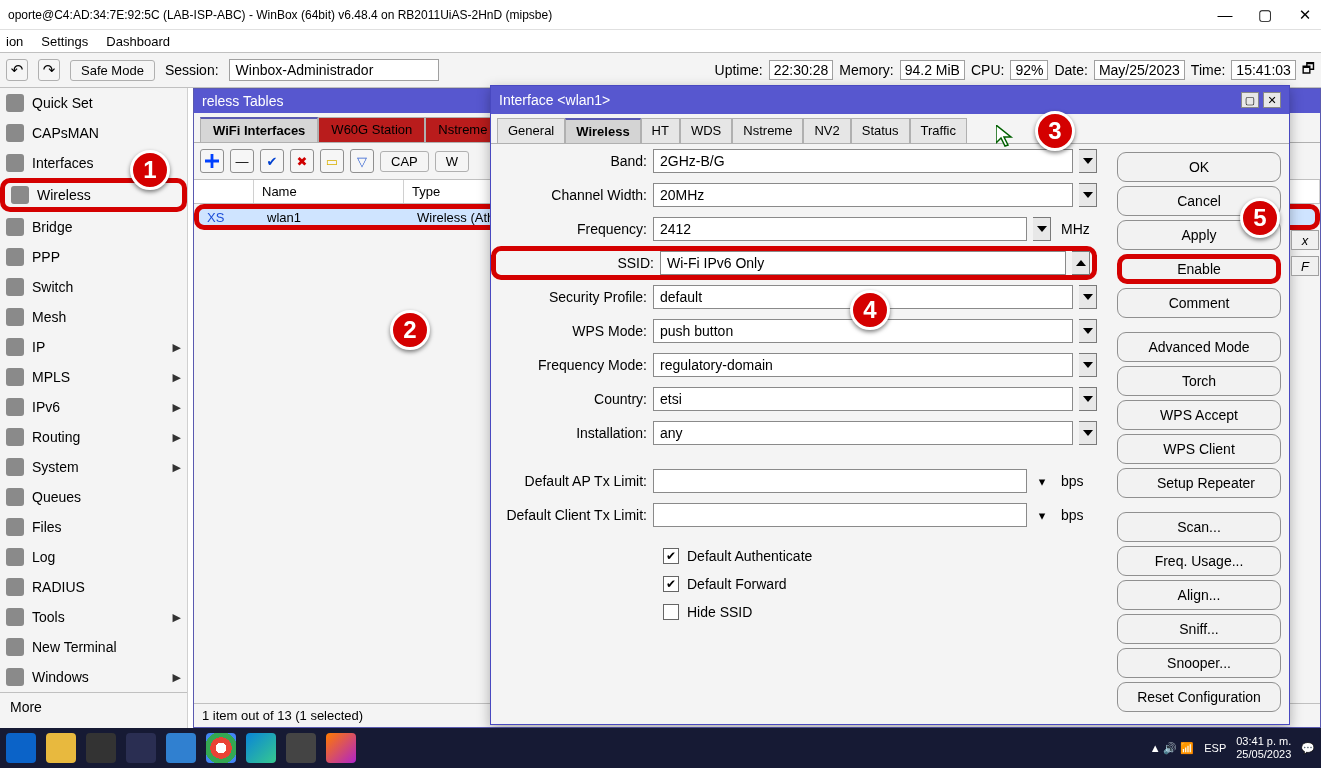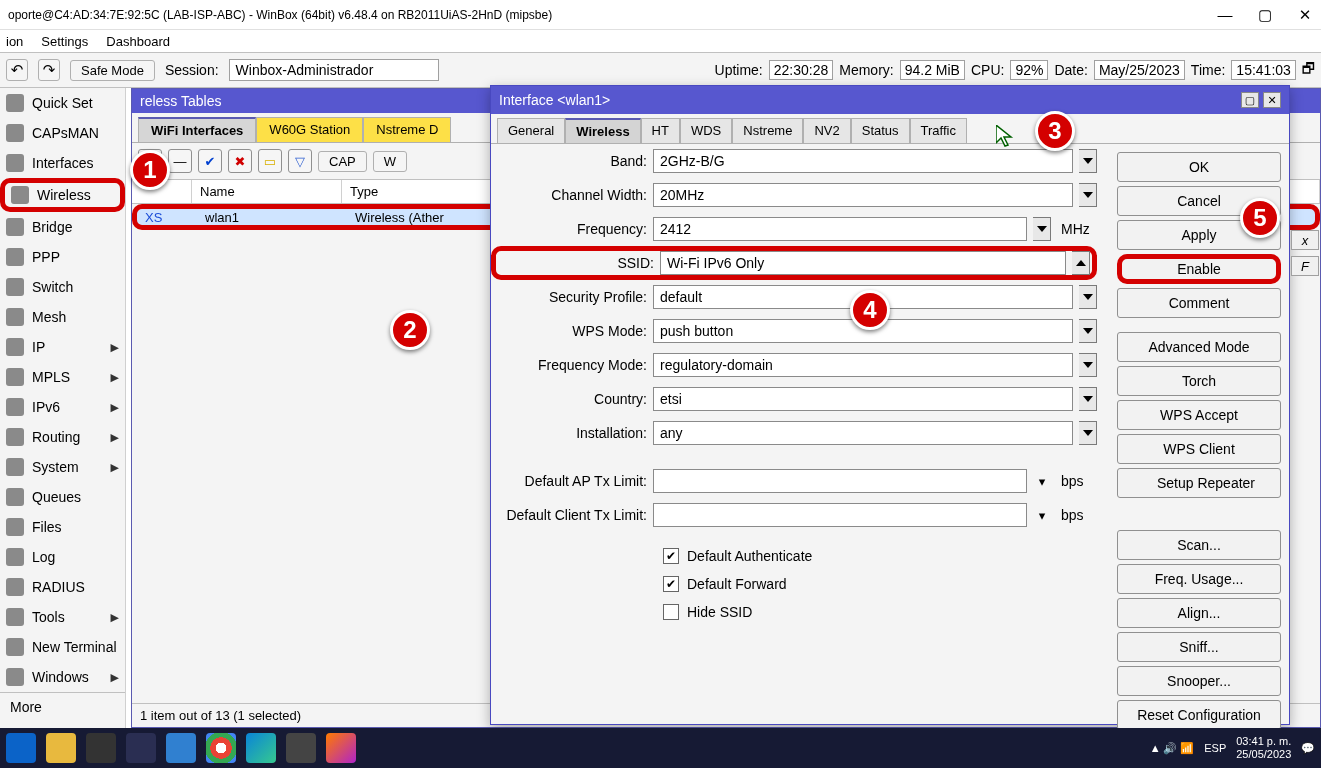--- a/index.html
+++ b/index.html
@@ -11,31 +11,31 @@
 .menubar{height:22px;display:flex;align-items:center;gap:18px;padding:0 6px;font-size:13px;background:#fff}
 .toolbar{height:36px;display:flex;align-items:center;gap:10px;padding:0 6px;background:#f4f4f4;border-top:1px solid #c0c0c0;border-bottom:1px solid #c0c0c0}
 .tb-btn{border:1px solid #b0b0b0;background:#f5f5f5;padding:2px 10px;border-radius:3px;font-size:13px}
 .tb-icon{width:22px;height:22px;border:1px solid #b0b0b0;background:#f5f5f5;border-radius:3px;display:flex;align-items:center;justify-content:center;font-size:15px}
 .session-lbl{font-size:14px}
 .session-box{border:1px solid #a0a0a0;padding:2px 6px;font-size:14px;background:#fff;min-width:210px}
 .status-right{margin-left:auto;display:flex;align-items:center;gap:2px;font-size:14px}
 .status-right .v{border:1px solid #a0a0a0;background:#fff;padding:1px 4px;font-size:14px}
 .status-right .k{padding:0 4px}
 .body{position:relative;display:flex;height:calc(768px - 30px - 22px - 36px - 40px)}
-.sidebar{width:126px;background:#f4f4f4;border-right:1px solid #d0d0d0;overflow:hidden}
+.sidebar{width:188px;background:#f4f4f4;border-right:1px solid #d0d0d0;overflow:hidden}
 .side-item{position:relative;height:30px;display:flex;align-items:center;padding:0 6px;gap:8px;font-size:14px}
 .side-item .si-ic{width:18px;height:18px;display:inline-block;background:#8a8a8a;border-radius:3px}
 .side-item.highlight{border:5px solid #d40000;border-radius:10px;height:34px}
 .side-item .arrow{margin-left:auto;font-size:11px;color:#333}
 .more{padding:6px 10px;font-size:14px;border-top:1px solid #c0c0c0}
 .content{flex:1;position:relative;background:#fff}
 .wt-win{position:absolute;left:5px;top:0;right:0;bottom:0;border:1px solid #5a5ab0;background:#f4f4f4}
 .wt-title{background:#5757cf;color:#fff;height:24px;display:flex;align-items:center;padding:0 8px;font-size:14px}
 .wt-tabs{display:flex;padding:4px 6px 0;gap:0;border-bottom:1px solid #b0b0b0;background:#f4f4f4}
-.wt-tab{padding:4px 12px;border:1px solid #b0b0b0;border-bottom:none;background:#fde047;font-size:13px}
+.wt-tab{padding:4px 12px;border:1px solid #b0b0b0;border-bottom:none;background:#b91c1c;font-size:13px}
 .wt-tab.active{background:#d6d6d6;border-top:2px solid #5a5ab0;font-weight:bold}
 .wt-tools{display:flex;align-items:center;gap:6px;padding:6px;border-bottom:1px solid #c0c0c0}
 .wt-tools .ti{width:24px;height:24px;border:1px solid #909090;background:#f6f6f6;display:flex;align-items:center;justify-content:center;border-radius:3px}
 .wt-tools .ti.plus{background:#f6f6f6;position:relative}
 .plus::before{content:"";width:14px;height:14px;background:#0040ff;clip-path:polygon(40% 0,60% 0,60% 40%,100% 40%,100% 60%,60% 60%,60% 100%,40% 100%,40% 60%,0 60%,0 40%,40% 40%)}
 .wt-table{}
 .wt-hdr{display:flex;background:#fff;border-bottom:1px solid #c0c0c0}
 .wt-hdr div{padding:4px 8px;font-size:13px;border-right:1px solid #d0d0d0}
 .wt-row{display:flex;height:26px;align-items:center;background:#cfe4ff;font-size:13px}
 .wt-row div{padding:0 8px}
@@ -58,21 +58,21 @@
 .frow .dd{width:18px;height:24px;border:1px solid #7a7a7a;border-left:none;background:#e8e8e8;display:flex;align-items:center;justify-content:center}
 .frow .dd::after{content:"";border-left:5px solid transparent;border-right:5px solid transparent;border-top:6px solid #000}
 .frow .up{width:18px;height:24px;border:1px solid #7a7a7a;border-left:none;background:#e8e8e8;display:flex;align-items:center;justify-content:center}
 .frow .up::after{content:"";border-left:5px solid transparent;border-right:5px solid transparent;border-bottom:6px solid #000}
 .frow .unit{width:40px;font-size:14px;text-align:left;padding-left:4px}
 .frow.box{border:5px solid #d40000;border-radius:10px;padding:0 2px}
 .chk-row{display:flex;align-items:center;height:28px;padding-left:172px;gap:8px;font-size:14px}
 .chk{width:16px;height:16px;border:1px solid #666;background:#fff;display:inline-flex;align-items:center;justify-content:center}
 .chk.on::after{content:"✔";font-size:12px}
 .iface-aside{width:180px;padding:8px}
-.aside-btn{width:100%;height:30px;border:1px solid #909090;background:#f2f2f2;margin-bottom:4px;border-radius:3px;font-size:14px;display:flex;align-items:center;justify-content:center}
+.aside-btn{width:100%;height:30px;border:1px solid #909090;background:#f2f2f2;margin-bottom:4px;border-radius:9px;font-size:14px;display:flex;align-items:center;justify-content:center}
 .aside-btn.box{border:5px solid #d40000;border-radius:10px}
 .iface-footer{height:22px;border-top:1px solid #b0b0b0;display:flex}
 .iface-footer div{flex:1;border-right:1px solid #c0c0c0;padding:2px 8px;font-size:13px;color:#777}
 .iface-footer div.run{color:#3b943b}
 
 .badge{position:absolute;width:40px;height:40px;border-radius:50%;background:#d40000;border:3px solid #fff;box-shadow:0 2px 4px rgba(0,0,0,.5);display:flex;align-items:center;justify-content:center;color:#fff;font-size:24px;font-weight:bold}
 .cursor{position:absolute;width:0;height:0;pointer-events:none}
 .cursor svg{position:absolute;top:0;left:0}
 
 .far-right{position:absolute;right:0;top:230px;width:30px;height:46px;display:flex;flex-direction:column;gap:6px}
@@ -347,21 +347,21 @@
     <div class="iface-aside" id="iface-aside">
         <div class="aside-btn">OK</div>
         <div class="aside-btn">Cancel</div>
         <div class="aside-btn">Apply</div>
         <div class="aside-btn box">Enable</div>
         <div class="aside-btn" style="margin-bottom: 14px;">Comment</div>
         <div class="aside-btn">Advanced Mode</div>
         <div class="aside-btn">Torch</div>
         <div class="aside-btn">WPS Accept</div>
         <div class="aside-btn">WPS Client</div>
-        <div class="aside-btn" style="margin-bottom: 32px; padding-left: 14px;">Setup Repeater</div>
+        <div class="aside-btn" style="margin-bottom: 14px; padding-left: 14px;">Setup Repeater</div>
         <div class="aside-btn">Scan...</div>
         <div class="aside-btn">Freq. Usage...</div>
         <div class="aside-btn">Align...</div>
         <div class="aside-btn">Sniff...</div>
         <div class="aside-btn">Snooper...</div>
         <div class="aside-btn" style="margin-bottom: 14px;">Reset Configuration</div>
       </div>
   </div>
   <div class="iface-footer">
     <div>disabled</div>

